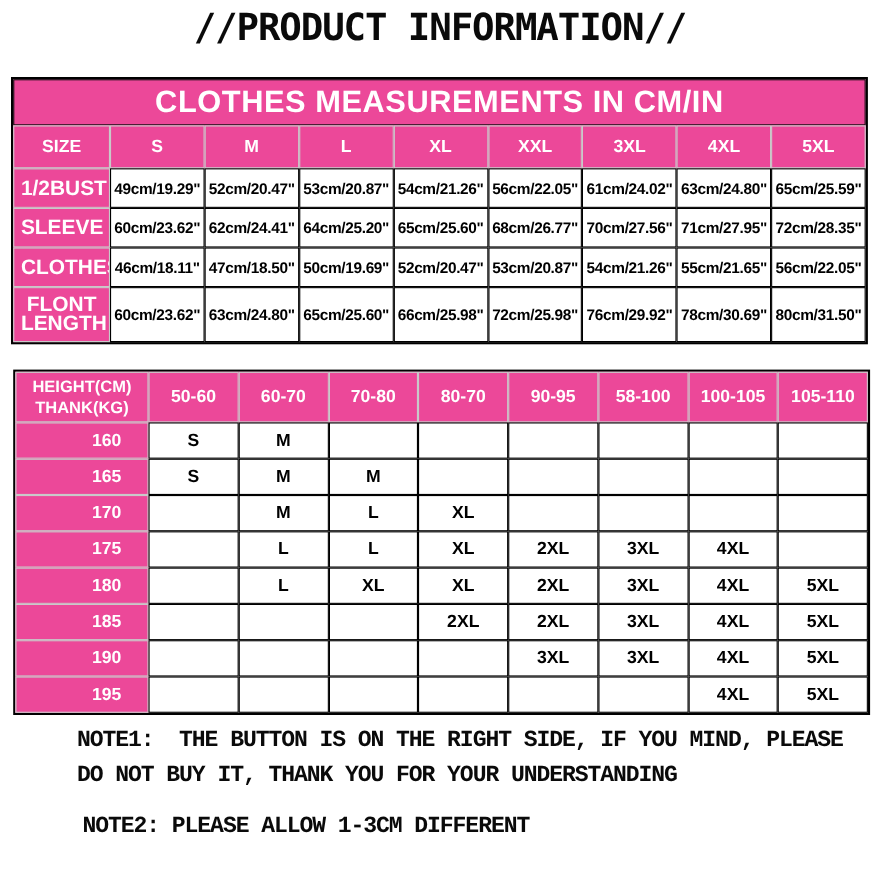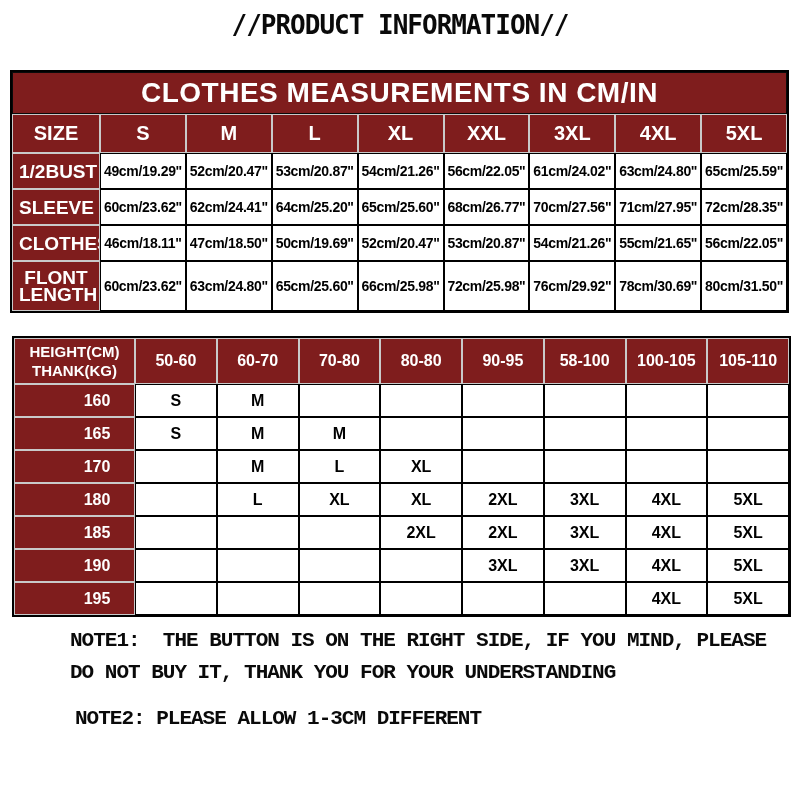--- a/index.html
+++ b/index.html
@@ -3,40 +3,40 @@
 <meta charset="utf-8">
 <style>
   html,body{margin:0;padding:0;}
   body{
     width:800px;height:800px;overflow:hidden;background:#ffffff;
     font-family:"Liberation Sans",sans-serif;color:#000;
   }
   .page-title{
     margin:9px 0 0 0;text-align:center;
     font-family:"DejaVu Sans Mono",monospace;
-    font-weight:bold;font-size:26px;line-height:32px;color:#0a0a0a;
+    font-weight:bold;font-size:34px;line-height:32px;color:#0a0a0a;
     letter-spacing:-1px;
   }
   table{
     border-collapse:separate;border-spacing:0;table-layout:fixed;
     width:779px;margin-left:10px;border:2px solid #000;
   }
   th,td{
     padding:0 1px;text-align:center;vertical-align:middle;
     border:1px solid #000;overflow:hidden;white-space:nowrap;
   }
   .black{
-    background:#7f1d1d;color:#ffffff;border-color:#c9c9c9;
+    background:#ec4899;color:#ffffff;border-color:#c9c9c9;
   }
   
   .t1{margin-top:29px;}
   .t1 .title-cell{
     font-size:28px;letter-spacing:0.5px;height:40px;border-color:#0a0a0a;
   }
-  .t1 thead tr.size-row th{height:37px;font-size:20px;}
+  .t1 thead tr.size-row th{height:37px;font-size:16px;}
   .t1 tbody tr{height:36px;}
   .t1 tbody tr:last-child{height:50px;}
   .t1 tbody th{font-size:19px;white-space:normal;line-height:17px;padding:0 6px;}
   .t1 tbody td{font-size:14px;font-weight:bold;letter-spacing:-0.3px;}
   
   .t2{margin-top:23px;margin-left:12px;}
   .t2 thead th{height:44px;font-size:16px;}
   .t2 thead th.corner{font-size:15px;line-height:19px;}
   .t2 tbody tr{height:33px;}
   .t2 tbody th{font-size:16px;padding-left:46px;}
@@ -147,21 +147,21 @@
     </colgroup>
     <thead>
       <tr id="t2-head-row">
         <th class="black corner">
           <div>HEIGHT(CM)</div>
           <div>THANK(KG)</div>
         </th>
       <th class="black">50-60</th>
           <th class="black">60-70</th>
           <th class="black">70-80</th>
-          <th class="black">80-80</th>
+          <th class="black">80-70</th>
           <th class="black">90-95</th>
           <th class="black">58-100</th>
           <th class="black">100-105</th>
           <th class="black">105-110</th>
         </tr>
     </thead>
     <tbody id="t2-body">
         <tr>
           <th class="black">160</th>
           <td>S</td>
@@ -189,20 +189,31 @@
           <td></td>
           <td>M</td>
           <td>L</td>
           <td>XL</td>
           <td></td>
           <td></td>
           <td></td>
           <td></td>
         </tr>
         <tr>
+          <th class="black">175</th>
+          <td></td>
+          <td>L</td>
+          <td>L</td>
+          <td>XL</td>
+          <td>2XL</td>
+          <td>3XL</td>
+          <td>4XL</td>
+          <td></td>
+        </tr>
+        <tr>
           <th class="black">180</th>
           <td></td>
           <td>L</td>
           <td>XL</td>
           <td>XL</td>
           <td>2XL</td>
           <td>3XL</td>
           <td>4XL</td>
           <td>5XL</td>
         </tr>

